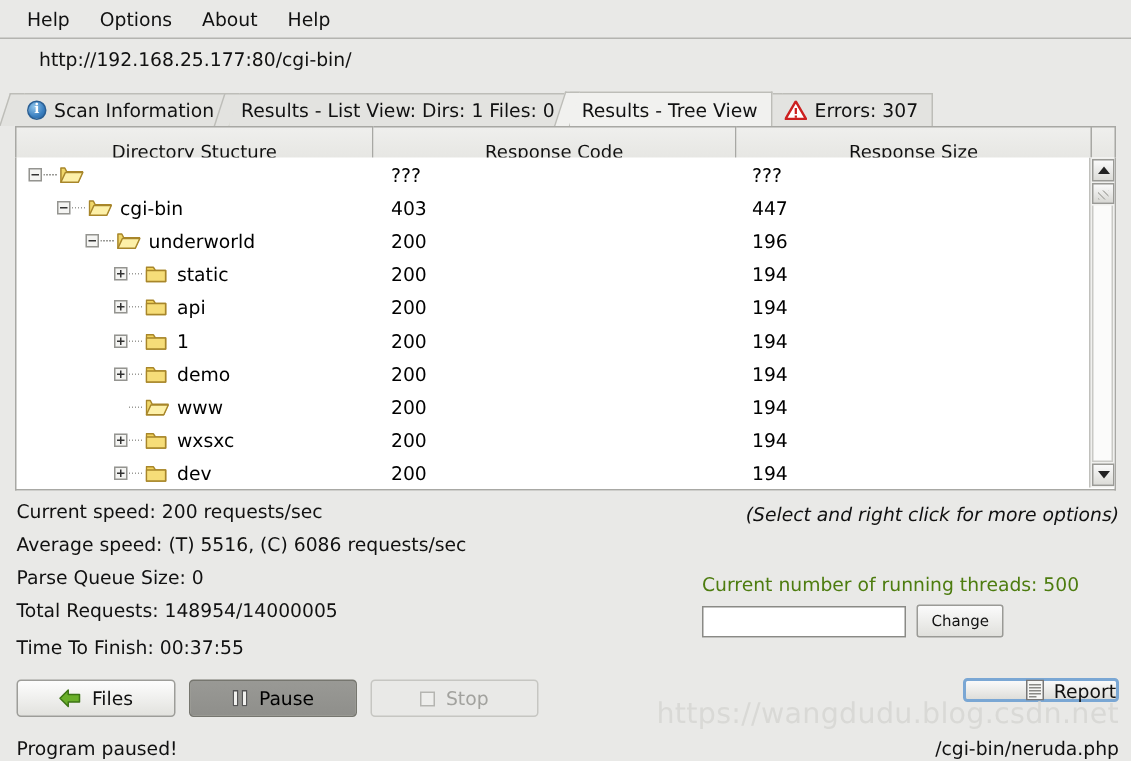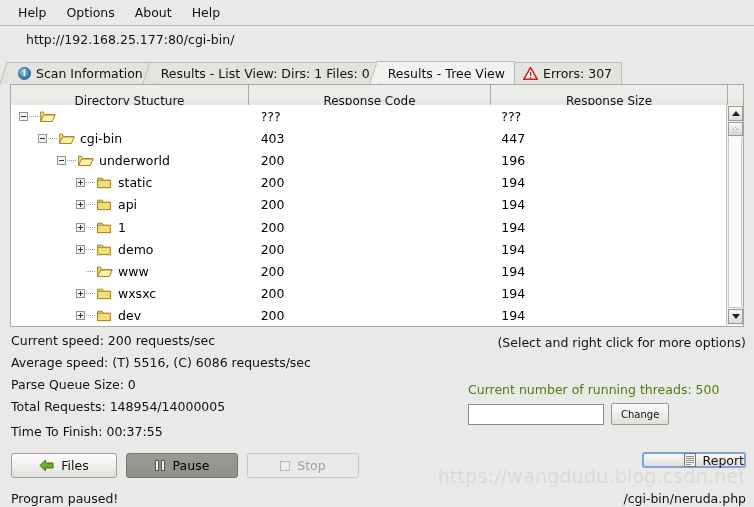--- a/index.html
+++ b/index.html
@@ -179,21 +179,21 @@
     background:#fbfbfa; border:1px solid #c9c9c5; border-top:none;
   }
 
   
   .stats { position: absolute; left: 11px; top: 333px; width: 450px; }
   .statline { font-size: 12.5px; color: #111; margin-bottom: 7px; white-space: nowrap; }
   .statline.gap { margin-top: 10px; }
 
   .hintline {
     position: absolute; right: 8px; top: 335px;
-    font-size: 12.5px; color: #111; white-space: nowrap;
+    font-size: 12.5px; color: #111; white-space: nowrap; font-style: italic;
   }
 
   .threadsbox { position: absolute; left: 468px; top: 382px; width: 280px; }
   .threadlbl { font-size: 12.5px; color: #4d7c0f; margin-bottom: 6px; white-space: nowrap; }
   .threadrow { display: flex; align-items: center; gap: 7px; }
   .threadinput {
     width: 136px; height: 21px;
     background: #fff; border: 1px solid #8a8a86;
     font-family: inherit; font-size: 12px; padding: 0 4px;
   }

